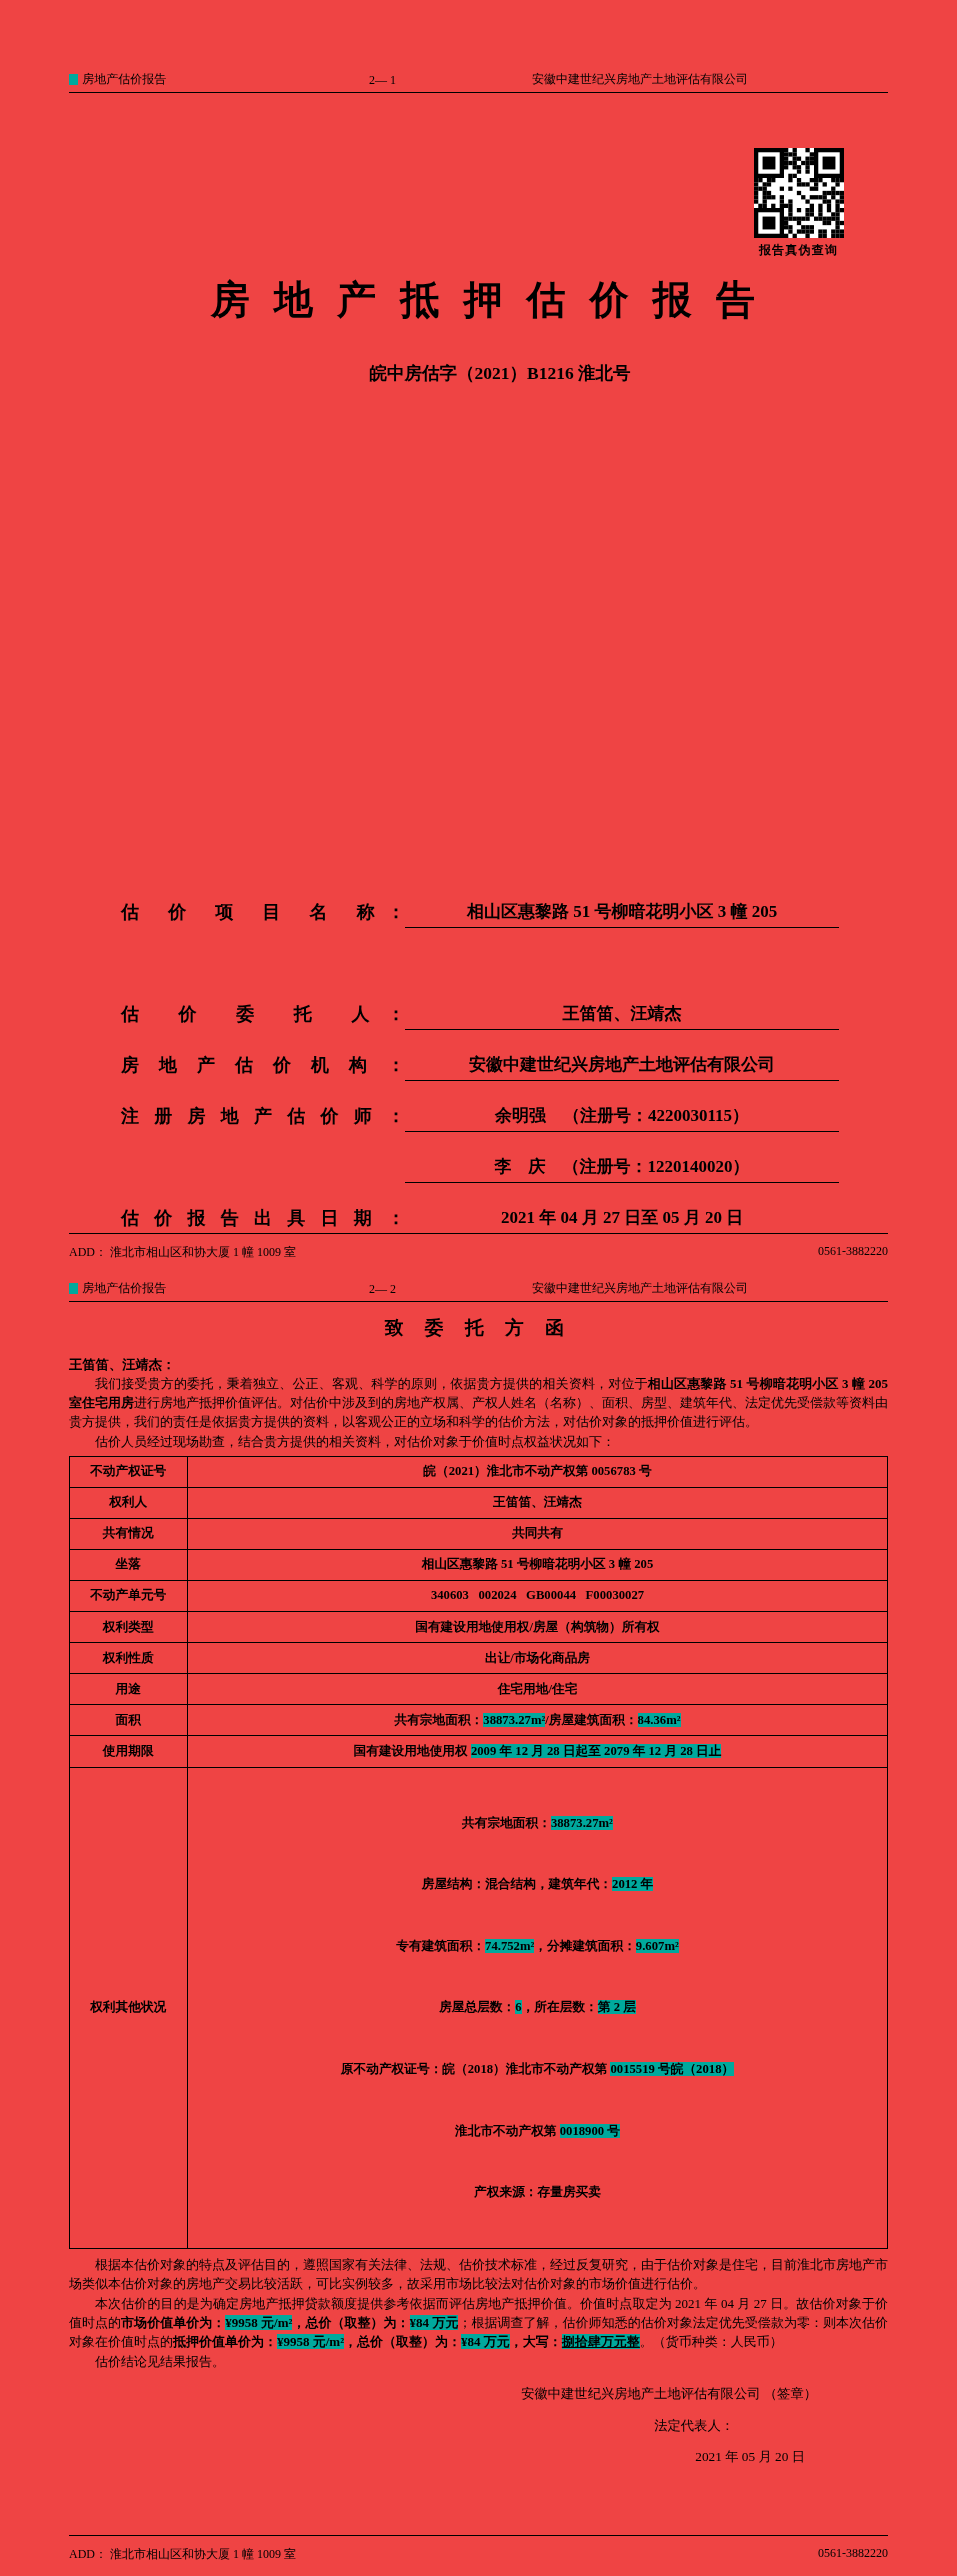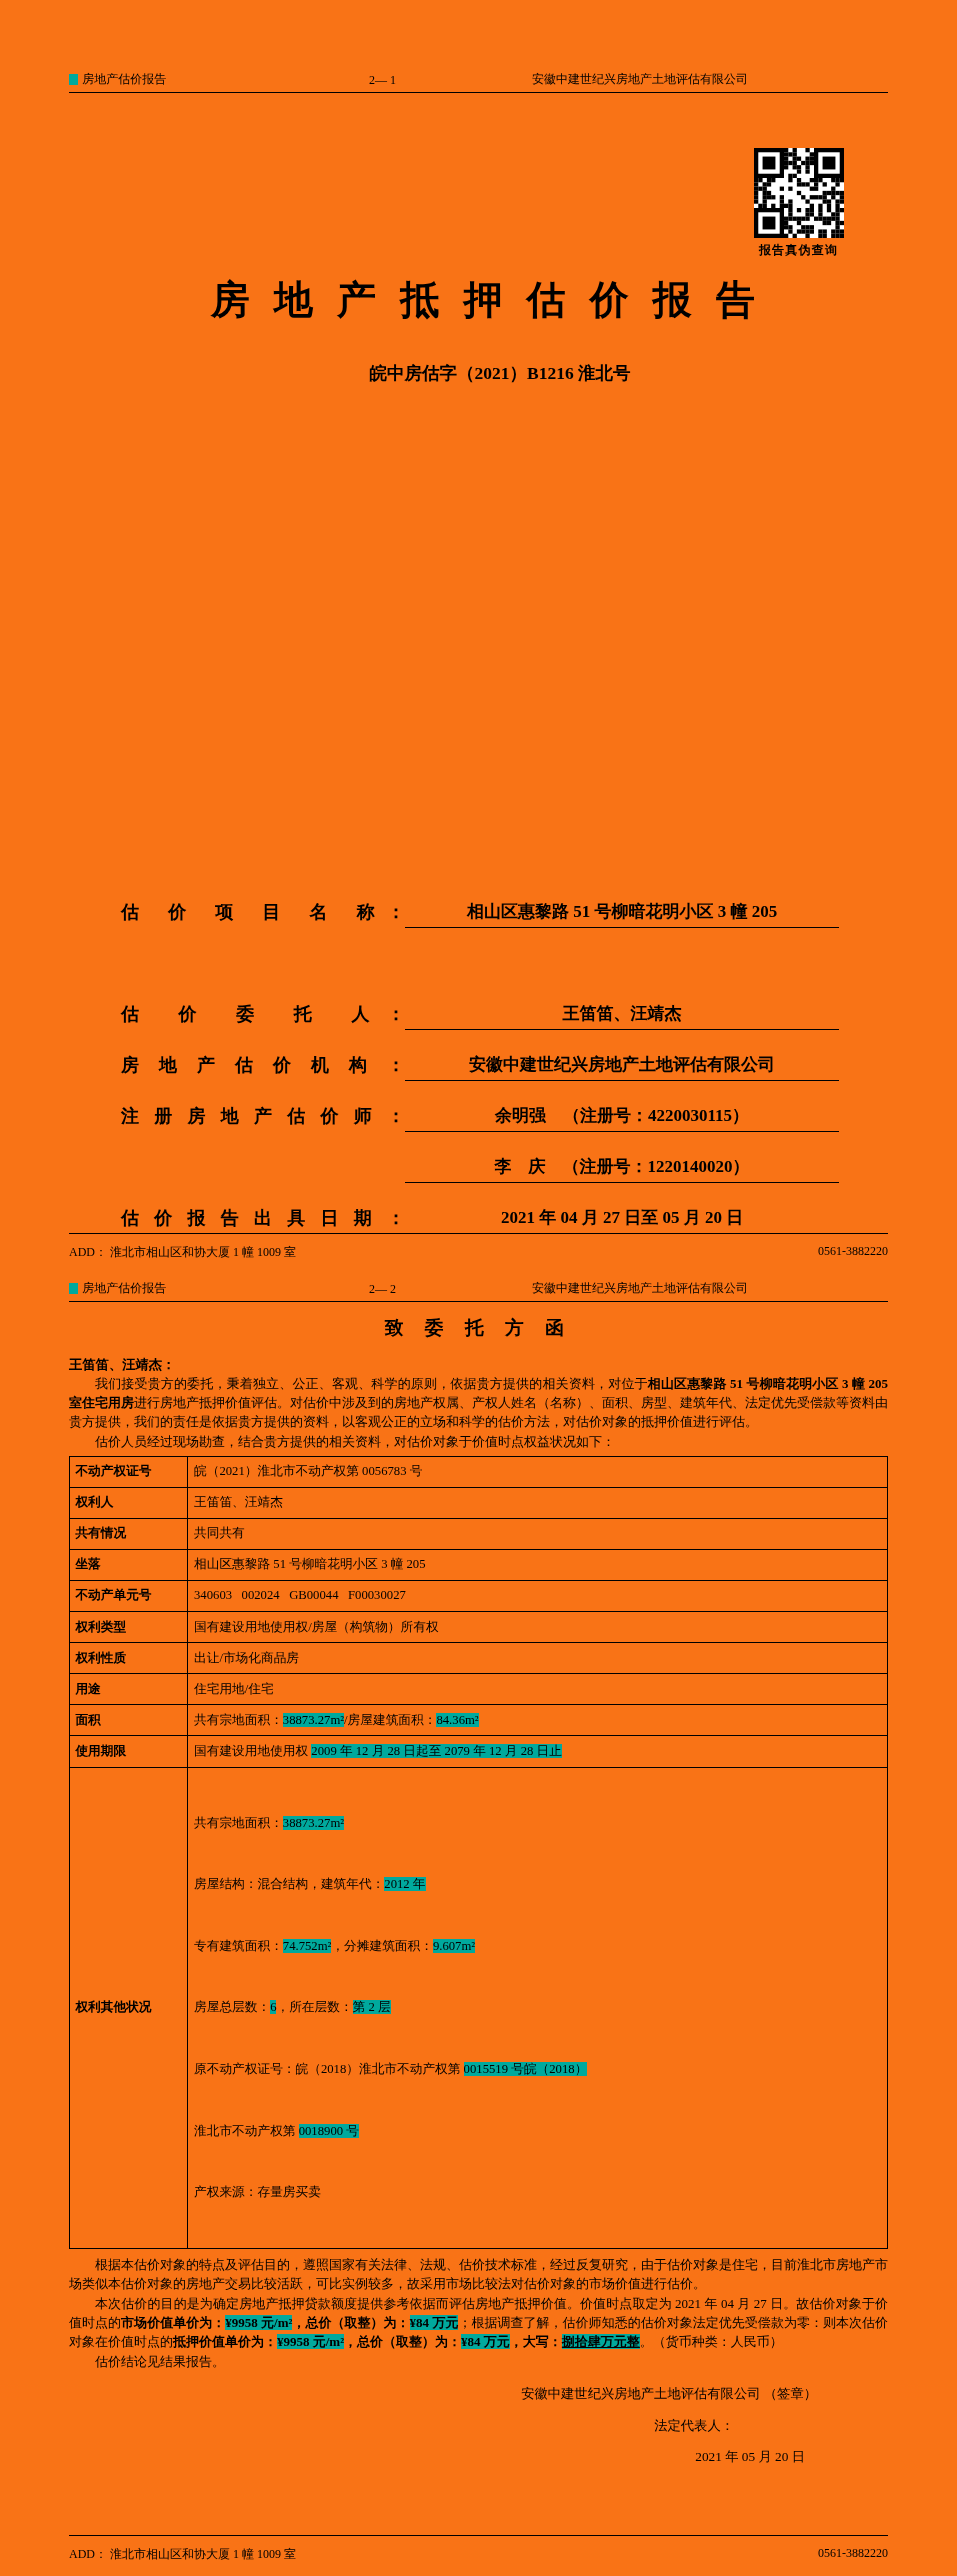--- a/index.html
+++ b/index.html
@@ -3,21 +3,21 @@
 <meta charset="utf-8">
 <style>
   :root { --hl: #00A99D; }
   * { box-sizing: border-box; }
   body {
     margin: 0;
     background: #ffffff;
     color: #000;
     font-family: "Liberation Serif", "DejaVu Serif", serif;
   }
-  .sheet { width: 957px; height: 2576px; overflow: hidden; position: relative; background: #f97316; }
+  .sheet { width: 957px; height: 2576px; overflow: hidden; position: relative; background: #ef4444; }
 
   
   .pghead {
     position: relative;
     height: 22px;
     margin: 0 69px;
     border-bottom: 1.2px solid #000;
     font-size: 12px;
   }
   .pghead .h-left   { position: absolute; left: 0;    bottom: 3.6px; white-space: nowrap; }
@@ -72,24 +72,24 @@
     white-space: pre-wrap;
   }
 
   
   .page2 { height: 1302px; position: relative; padding: 6px 69px 0 69px; }
   .page2 .pghead { margin: 0; }
   .letter-title { margin-top: 13.3px; text-align: center; font-size: 18.7px; font-weight: bold; letter-spacing: 8.4px; }
   .salutation { margin-top: 14.5px; font-size: 13.3px; font-weight: bold; }
   p.para { margin: 0; font-size: 13px; line-height: 19.3px; text-align: justify; text-indent: 2em; }
 
-  table.prop { width: 100%; border-collapse: collapse; margin: 4.8px 0 6px 0; font-size: 12.7px; }
+  table.prop { width: 100%; border-collapse: collapse; margin: 4.8px 0 6px 0; font-size: 12.7px; text-align: center; }
   table.prop td { border: 0.9px solid #000; padding: 5.4px 6px; line-height: 19.3px; vertical-align: middle; }
   table.prop td.lab { width: 118px; font-weight: bold; padding-left: 5.4px; }
-  table.prop td.val { white-space: pre-wrap; }
+  table.prop td.val { white-space: pre-wrap; font-weight: bold; }
   table.prop .vline { line-height: 23px; white-space: pre-wrap; }
 
   .sig { margin-top: 14.5px; font-size: 13.3px; text-align: right; }
   .sig .company { margin-right: 71px; }
   .sig .legal   { margin-right: 154px; margin-top: 13.3px; }
   .sig .date    { margin-right: 83px; margin-top: 13.3px; }
 </style>
 </head>
 <body>
 

